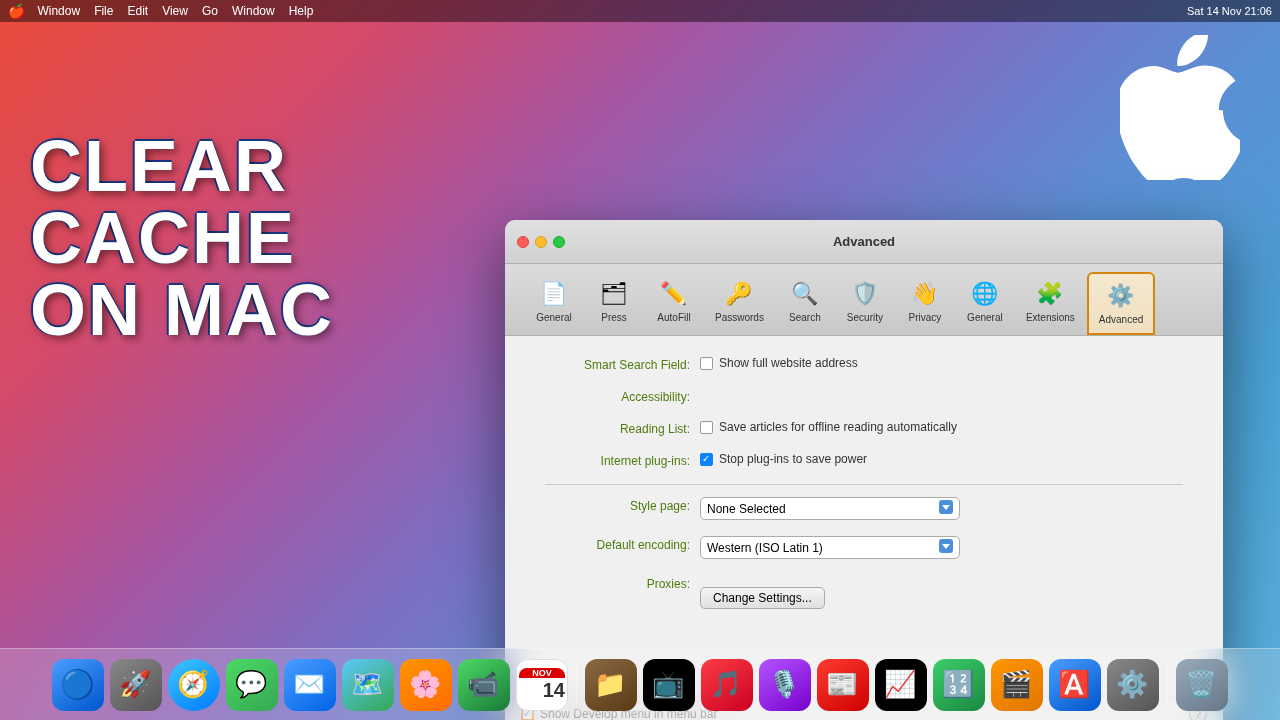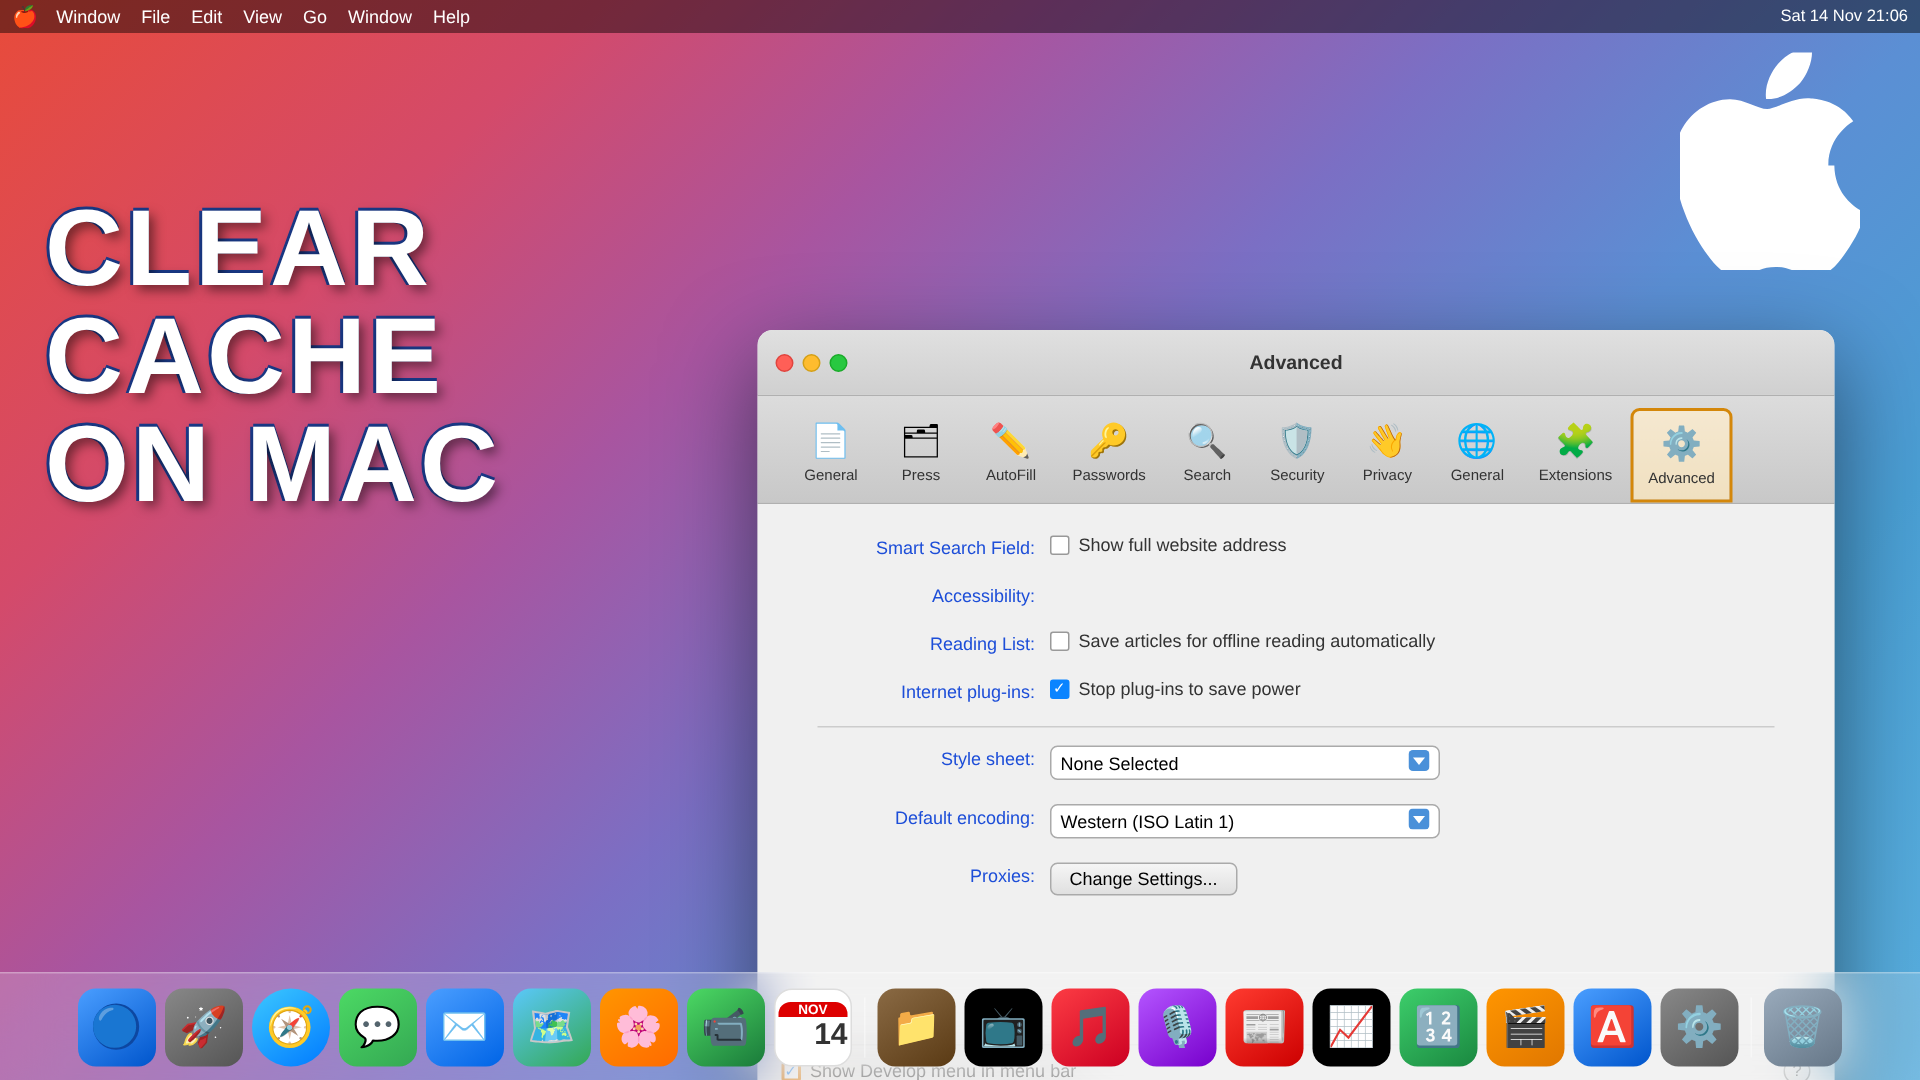--- a/index.html
+++ b/index.html
@@ -168,21 +168,21 @@
     .setting-row {
       display: flex;
       align-items: flex-start;
       margin-bottom: 16px;
     }
     .setting-label {
       text-align: right;
       width: 155px;
       min-width: 155px;
       font-size: 12px;
-      color: #1d4ed8;
+      color: #4d7c0f;
       padding-top: 2px;
       padding-right: 10px;
     }
     .setting-content {
       flex: 1;
       display: flex;
       flex-direction: column;
       gap: 4px;
     }
     .setting-row-inline {
@@ -261,20 +261,21 @@
       color: #4a90d9;
       font-size: 14px;
     }
     .btn-change {
       background: linear-gradient(180deg, #f5f5f5, #e0e0e0);
       border: 1px solid #aaa;
       border-radius: 5px;
       padding: 3px 12px;
       font-size: 12px;
       cursor: pointer;
+      margin-top: 12px;
     }
     .divider {
       height: 1px;
       background: #ccc;
       margin: 12px 0;
     }
     .bottom-bar {
       display: flex;
       align-items: center;
       padding: 8px 16px;
@@ -452,21 +453,21 @@
         <div class="setting-row-inline">
           <div class="checkbox checked"></div>
           <span class="setting-text">Stop plug-ins to save power</span>
         </div>
       </div>
     </div>
 
     <div class="divider"></div>
 
     <div class="setting-row">
-      <div class="setting-label">Style sheet:</div>
+      <div class="setting-label">Style page:</div>
       <div class="setting-content">
         <div class="dropdown">
           <span>None Selected</span>
           <span class="dropdown-arrow"><svg width="14" height="14" viewBox="0 0 14 14">
                 <rect x="0" y="0" width="14" height="14" rx="3" fill="#4a90d9"></rect>
                 <polygon points="3,5 11,5 7,10" fill="white"></polygon>
               </svg></span>
         </div>
       </div>
     </div>

